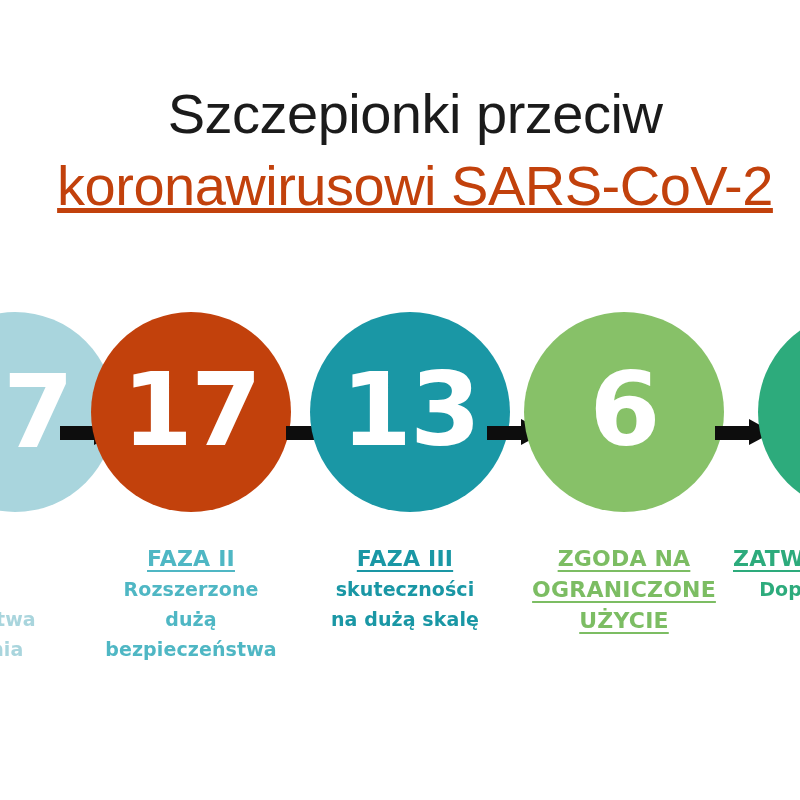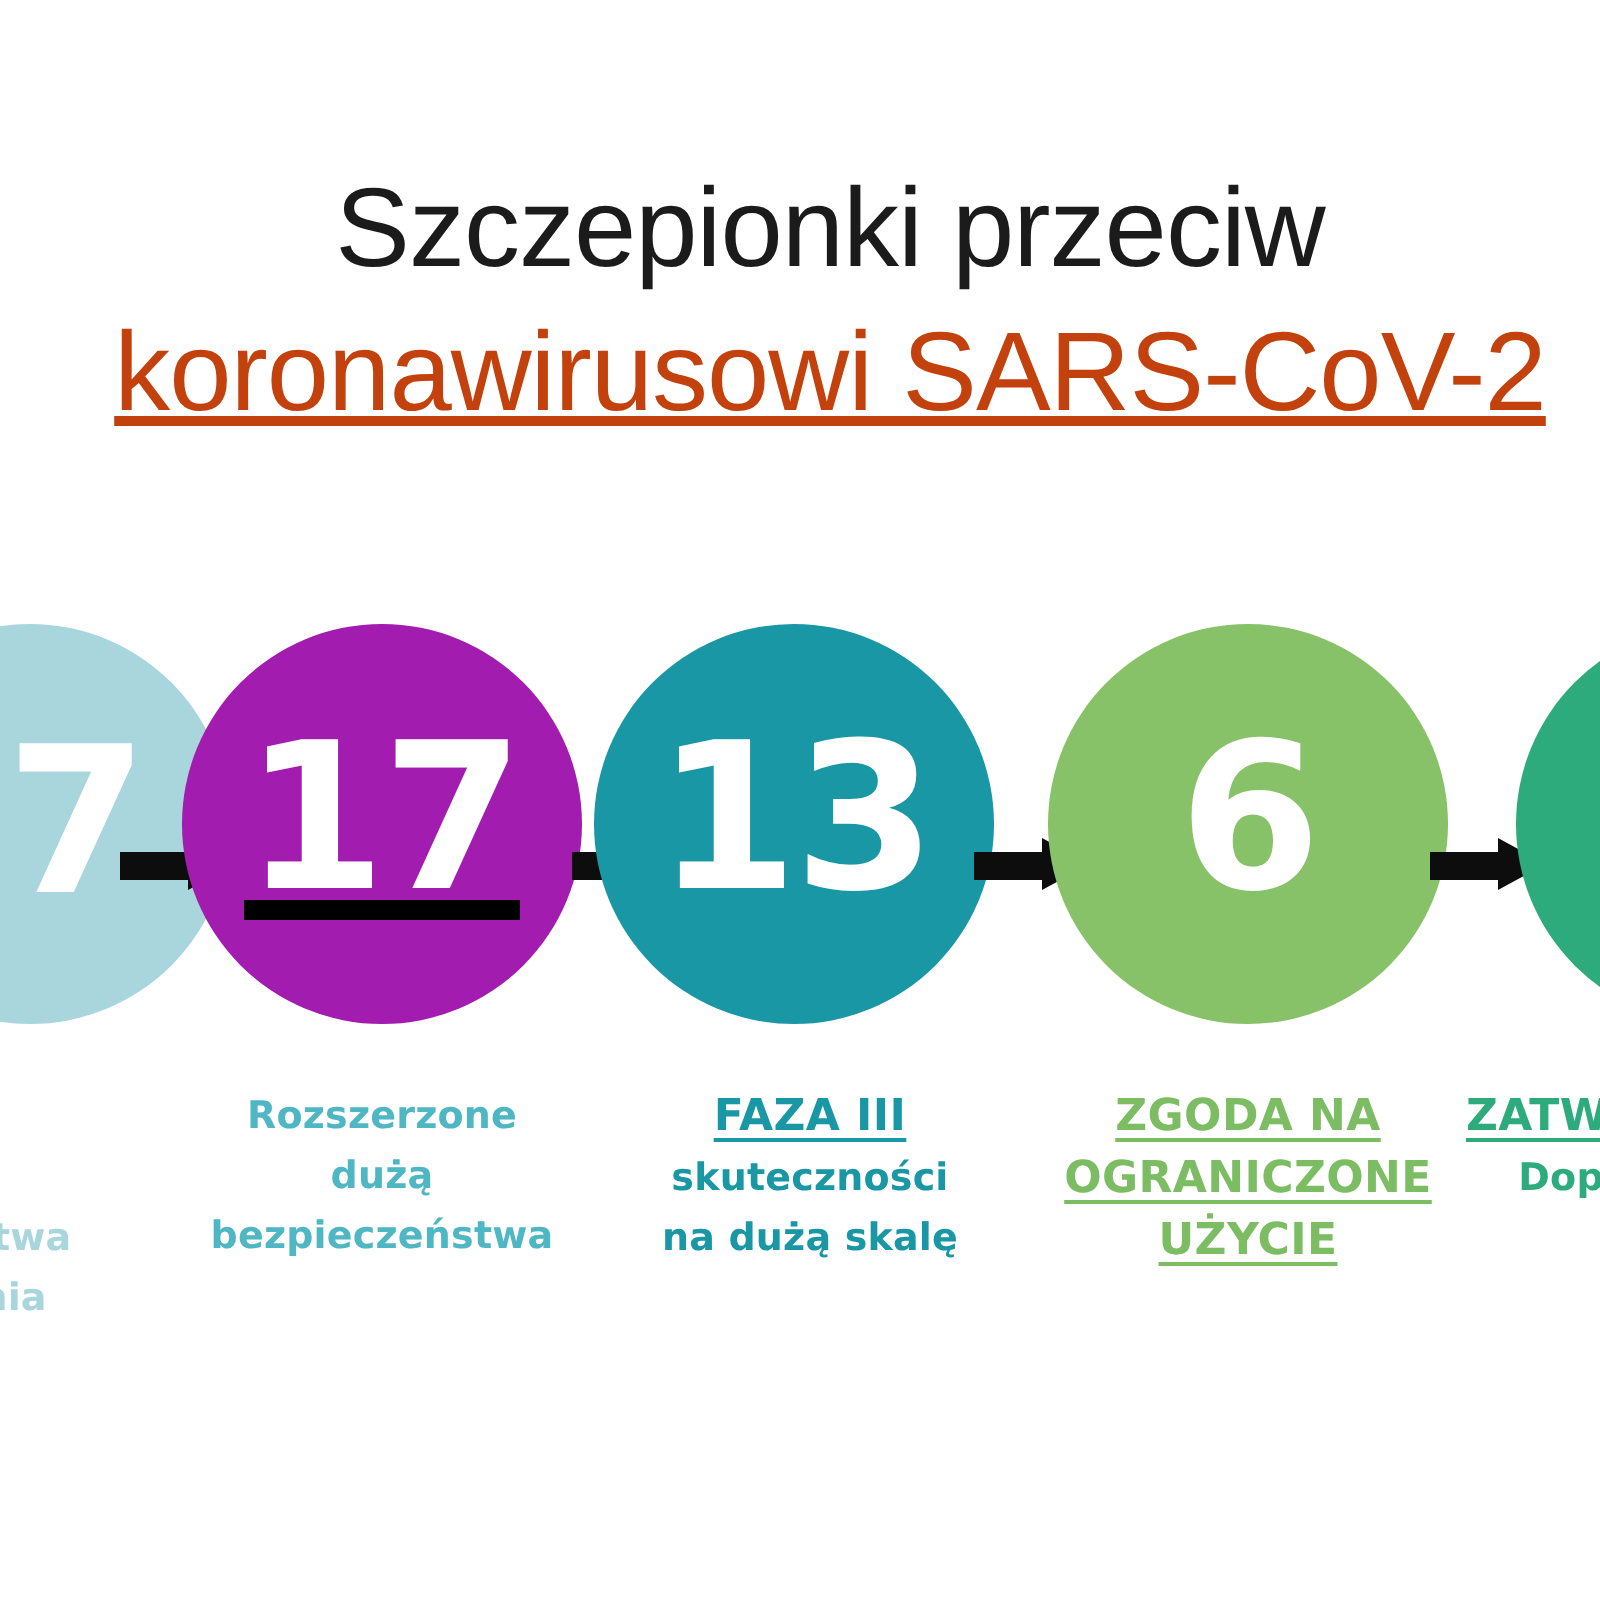--- a/index.html
+++ b/index.html
@@ -136,30 +136,30 @@
 
   <div class="stage-circle" style="left: -85px; background: rgb(169, 213, 221);">
     <span class="stage-number" style="position:absolute; left:88px; top:49px;">7</span>
   </div>
 
   <div class="arrow" style="left:60px;">
     <span class="shaft" style="background: rgb(13, 13, 13);"></span>
     <span class="head" style="border-left-color: rgb(13, 13, 13);"></span>
   </div>
 
-  <div class="stage-circle" style="left: 91px; background: #a21caf; text-decoration: underline;">
+  <div class="stage-circle" style="left: 91px; background: #c2410c;">
     <span class="stage-number">17</span>
   </div>
 
   <div class="arrow" style="left:286px;">
     <span class="shaft" style="background: rgb(13, 13, 13);"></span>
     <span class="head" style="border-left-color: rgb(13, 13, 13);"></span>
   </div>
 
-  <div class="stage-circle" style="left: 297px; background: rgb(26, 151, 165);">
+  <div class="stage-circle" style="left: 310px; background: rgb(26, 151, 165);">
     <span class="stage-number">13</span>
   </div>
 
   <div class="arrow" style="left:487px;">
     <span class="shaft" style="background: rgb(13, 13, 13);"></span>
     <span class="head" style="border-left-color: rgb(13, 13, 13);"></span>
   </div>
 
   <div class="stage-circle" style="left: 524px; background: rgb(135, 193, 104);">
     <span class="stage-number">6</span>
@@ -178,20 +178,21 @@
 <div id="labels">
 
   <div class="label-col" style="left: -140px; width: 180px; color: rgb(169, 213, 221);">
     <div class="label-head">FAZA I</div>
     <div class="label-body">Badanie</div>
     <div class="label-body">bezpieczeństwa</div>
     <div class="label-body">i dawkowania</div>
   </div>
 
   <div class="label-col" style="left: 76px; width: 230px; color: rgb(79, 183, 196);">
+    <div class="label-head">FAZA II</div>
     <div class="label-body">Rozszerzone</div>
     <div class="label-body">dużą</div>
     <div class="label-body">bezpieczeństwa</div>
   </div>
 
   <div class="label-col" style="left: 302px; width: 206px; color: rgb(26, 151, 165);">
     <div class="label-head">FAZA III</div>
     <div class="label-body">skuteczności</div>
     <div class="label-body">na dużą skalę</div>
   </div>

